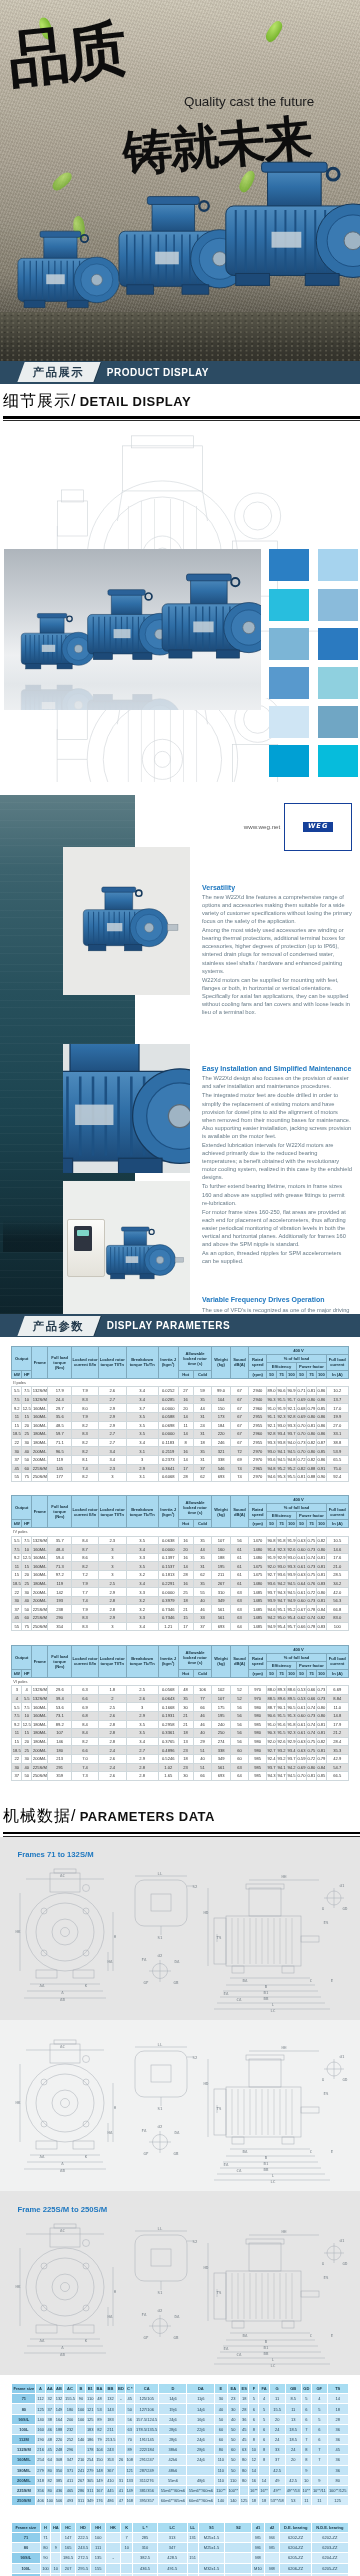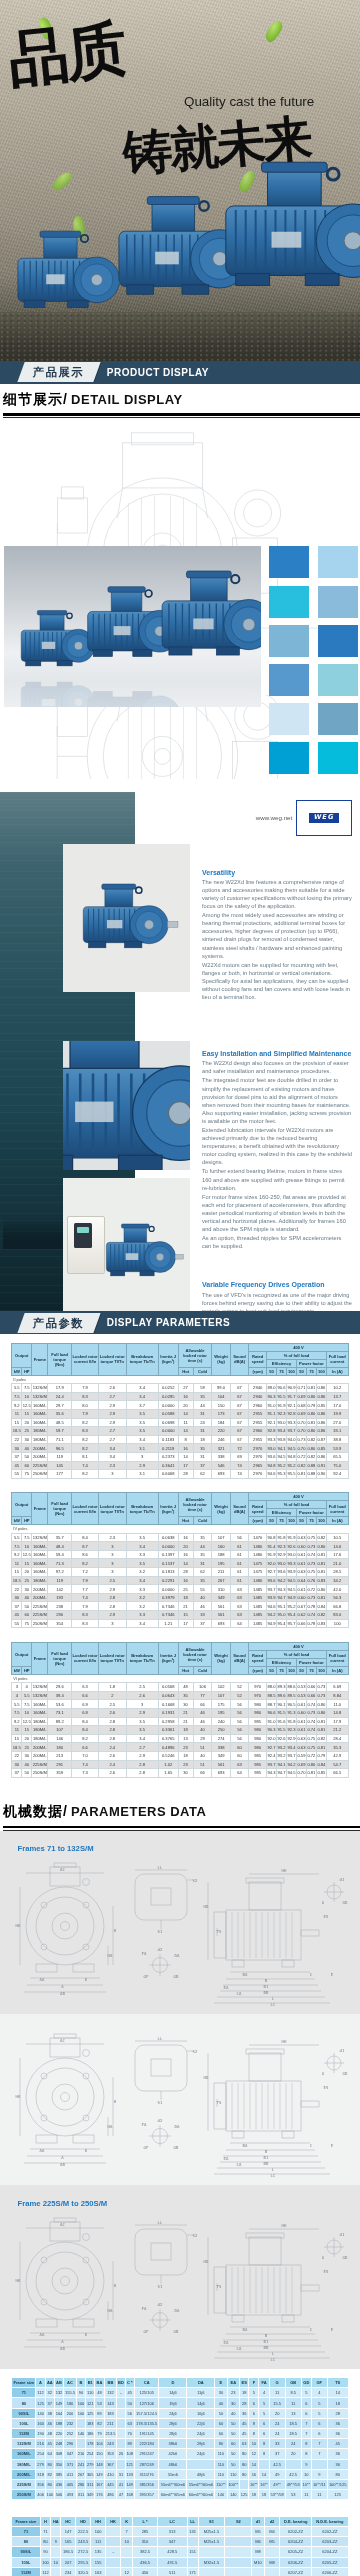--- a/index.html
+++ b/index.html
@@ -28,37 +28,37 @@
   .hero-motors{position:absolute;left:0;right:0;bottom:30px;}
 
   
   .section-bar{height:23px;background:#2c4b63;display:flex;align-items:center;position:relative;}
   .section-bar .chip{background:#eaeeef;transform:skewX(-20deg);margin-left:20.6px;padding:2.6px 12.4px;box-shadow:1px 0 0 #1d3648;}
   .section-bar .chip span{display:inline-block;transform:skewX(20deg);color:#22394b;font-weight:bold;font-size:11.3px;letter-spacing:1.5px;}
   .section-bar .bar-en{color:#fff;font-weight:bold;font-size:10px;margin-left:10.3px;letter-spacing:0.5px;font-family:"Liberation Sans",sans-serif;}
 
   
   .rule-heading{padding:7.2px 0 0 3.1px;background:#fff;}
-  .rule-heading .zh{font-size:14px;font-weight:bold;color:#000;letter-spacing:1px;}
+  .rule-heading .zh{font-size:16px;font-weight:normal;color:#000;letter-spacing:1px;}
   .rule-heading .en{font-size:13px;font-weight:bold;color:#111;letter-spacing:0.5px;margin-left:3.1px;}
   .double-rule{margin-top:4.1px;}
   .double-rule .r1{height:2.6px;background:#000;}
   .double-rule .r2{height:1px;background:#2a2a2a;margin-top:1.5px;}
 
   
   .detail-visual{position:relative;height:361px;overflow:hidden;background:#fff;}
   .wirefr{position:absolute;left:-3.1px;top:2.1px;z-index:0;opacity:.85;}
   .wirefr2{position:absolute;left:-3.1px;top:277px;z-index:0;opacity:.85;}
   .detail-photo{position:absolute;left:4.1px;top:128px;width:257px;height:161px;z-index:2;
     background:linear-gradient(180deg,#aeb5bc 0%,#cdd2d7 34%,#eef0f2 66%,#e3e7ea 84%,#edeff1 100%);}
   .swatch-grid{position:absolute;left:269px;top:128px;width:91px;z-index:2;
     display:grid;grid-template-columns:40px 40px;gap:7.2px 9.3px;}
   .swatch{height:32px;}
 
-  .weg-logo{display:inline-block;border:1.5px solid #15409a;background:#fff;padding:12px;line-height:1;}
+  .weg-logo{display:inline-block;border:1.5px solid #15409a;background:#fff;padding:18px;line-height:1;}
   .weg-logo b{display:block;background:#15409a;color:#fff;font-weight:800;font-style:italic;
     letter-spacing:1px;padding:1.5px 4.6px;font-family:"DejaVu Sans",sans-serif;}
 
   
   .brochure{position:relative;height:532px;background:#fff;overflow:hidden;}
   .sea{position:absolute;left:0;top:12.4px;width:135px;bottom:0;
     background:linear-gradient(180deg,#5d7d85 0%,#3c636e 14%,#27505c 38%,#1c4450 62%,#132f38 86%,#0e242c 100%);}
   .sea:before{content:"";position:absolute;inset:0;opacity:.25;
     background:repeating-linear-gradient(180deg,rgba(255,255,255,.12) 0 0.5px,transparent 0.5px 3.6px);}
   .rig{position:absolute;left:3.1px;bottom:62px;width:77px;height:46px;opacity:.55;

